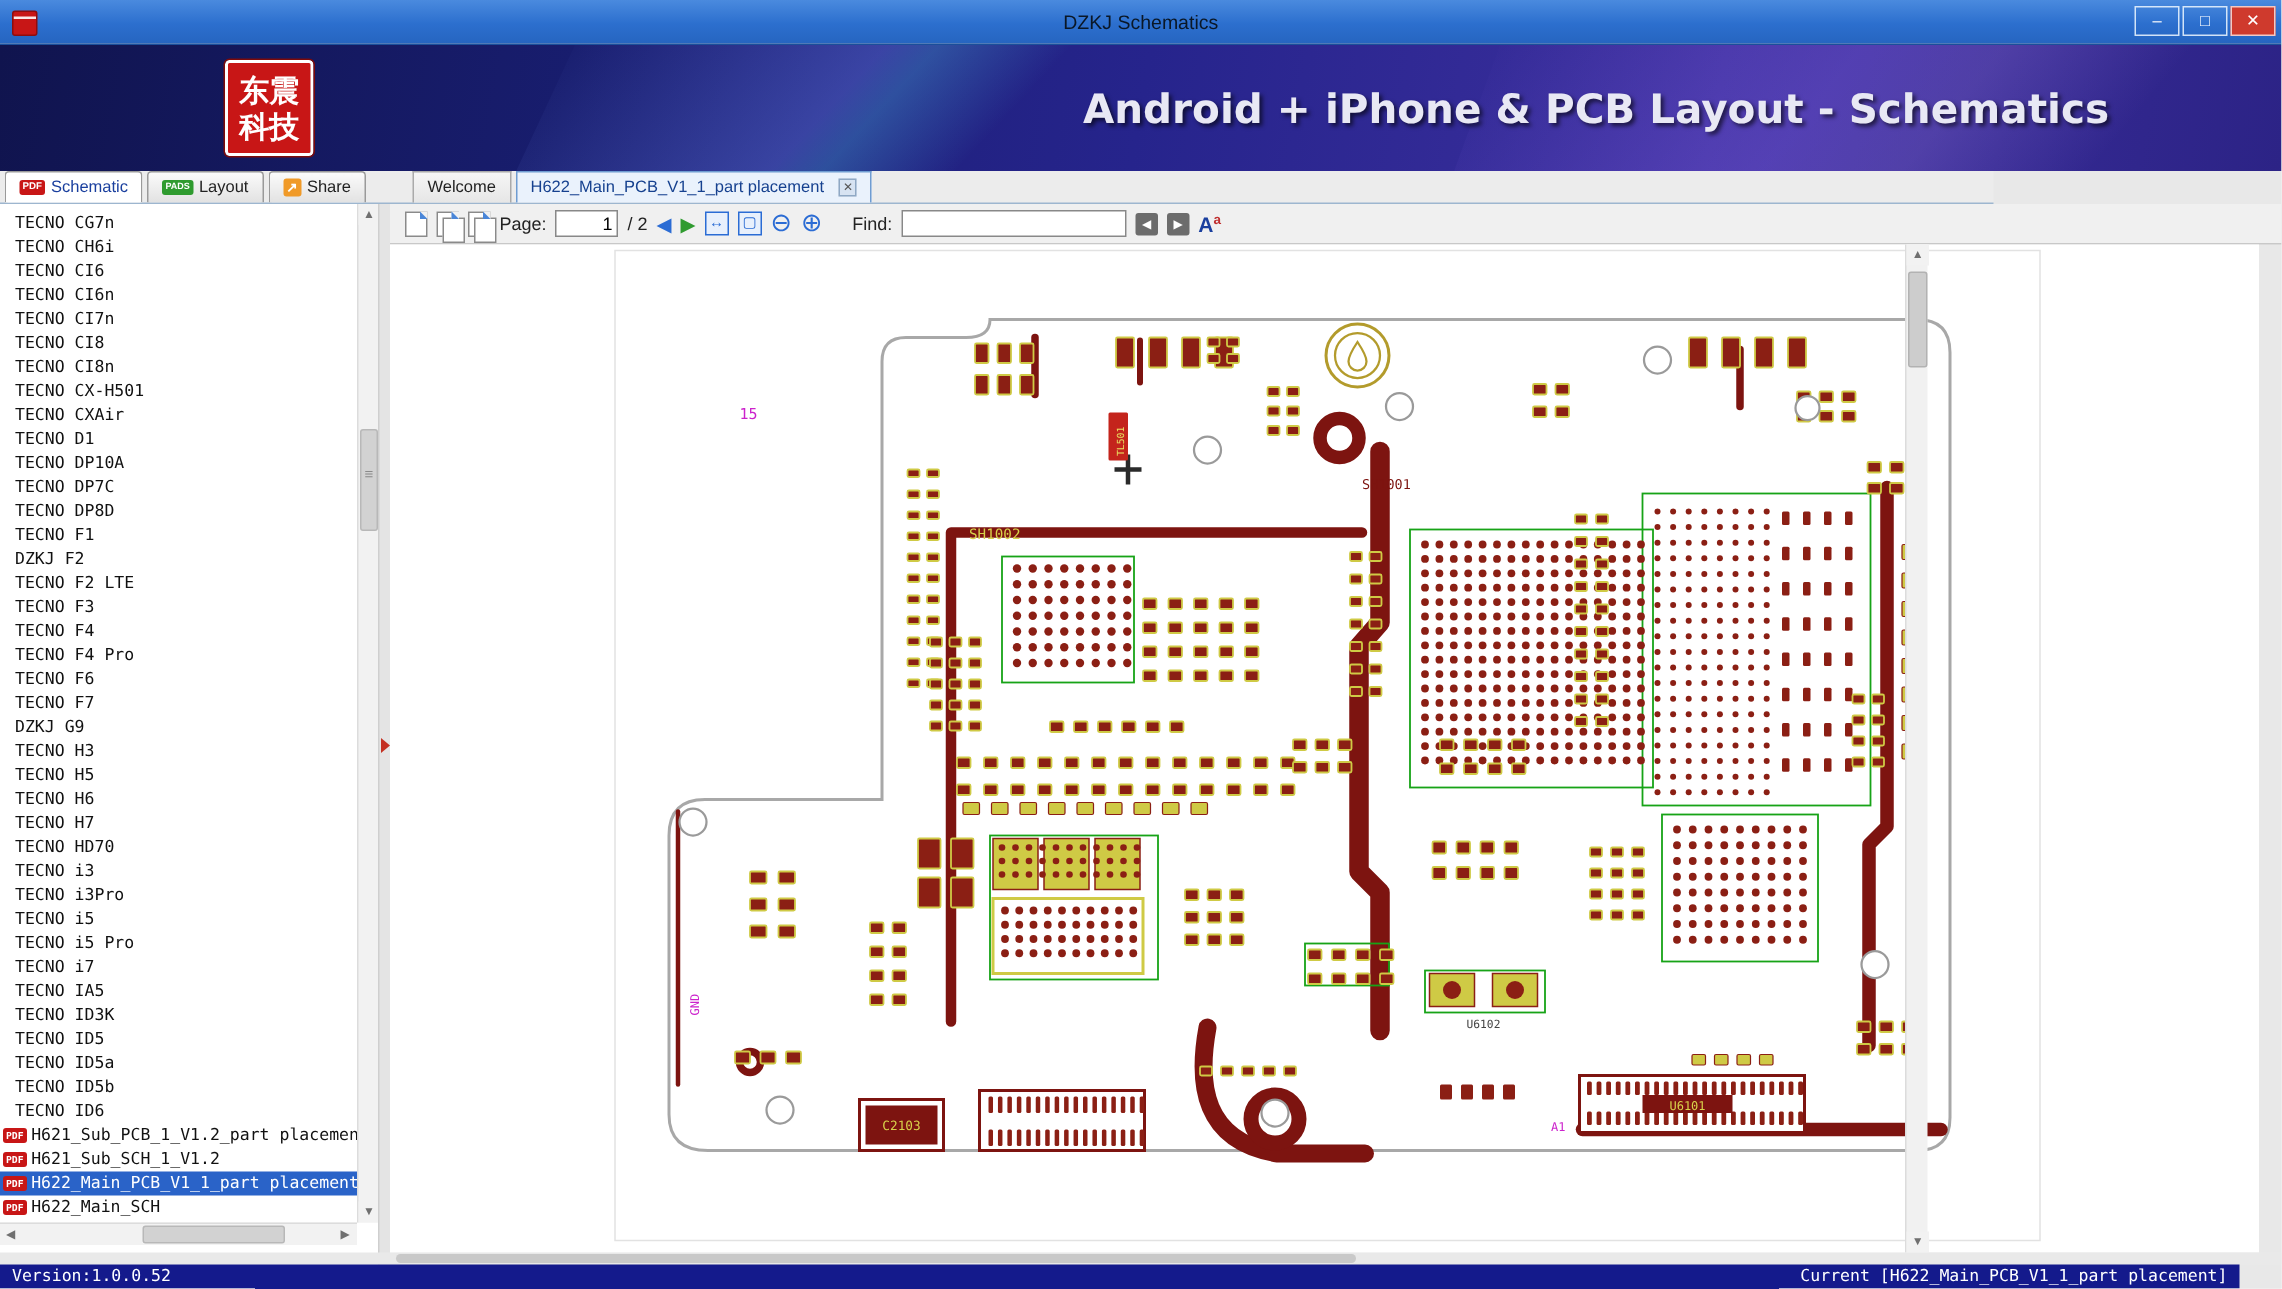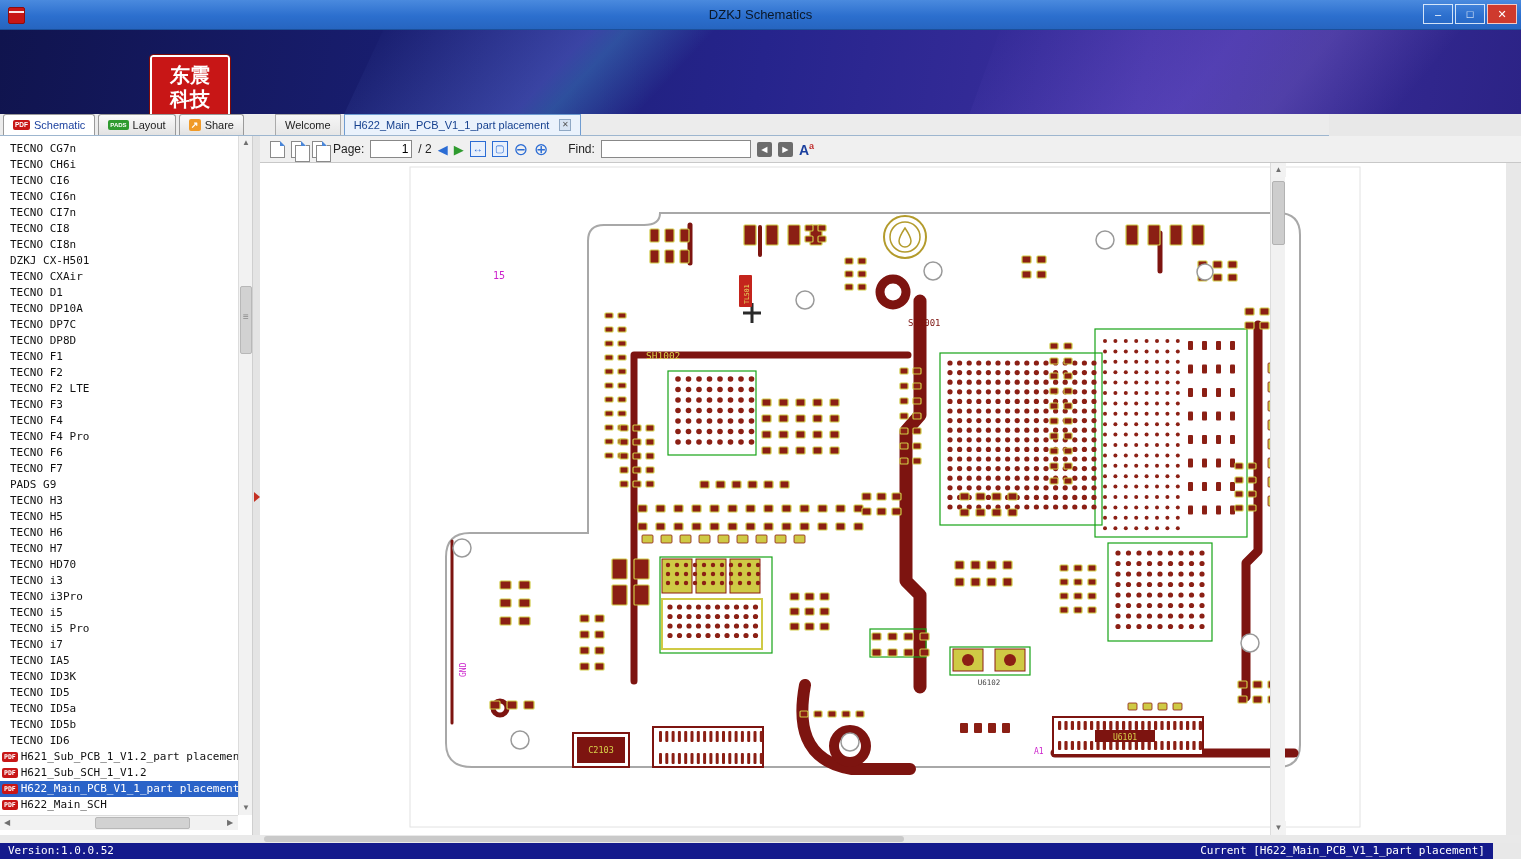--- a/index.html
+++ b/index.html
@@ -24,24 +24,24 @@
 
   
   .banner{position:absolute;left:0;top:30px;width:1521px;height:84px;overflow:hidden;
     background:linear-gradient(100deg,#10144e 0%,#181d6e 25%,#26248c 50%,#3c2f9e 75%,#2c2386 100%);}
   .banner .streak1{position:absolute;left:360px;top:-30px;width:420px;height:160px;
     background:linear-gradient(115deg,transparent 0%,rgba(120,150,255,.30) 45%,rgba(90,220,255,.25) 52%,transparent 70%);
     transform:skewX(-25deg);}
   .banner .streak2{position:absolute;left:980px;top:-20px;width:560px;height:150px;
     background:linear-gradient(115deg,transparent 0%,rgba(160,120,255,.25) 40%,rgba(200,160,255,.18) 55%,transparent 75%);
     transform:skewX(-20deg);}
-  .logo{position:absolute;left:150px;top:10px;width:80px;height:64px;background:#c81616;
+  .logo{position:absolute;left:150px;top:10px;width:59px;height:64px;background:#c81616;
     border:2px solid #ffffff;outline:1px solid #7d0a0a;border-radius:3px;
     display:flex;flex-direction:column;align-items:center;justify-content:center;
-    color:#fff;font-weight:bold;font-size:20px;line-height:24px;font-family:"DejaVu Sans",sans-serif;margin-top:15px;}
+    color:#fff;font-weight:bold;font-size:20px;line-height:24px;font-family:"DejaVu Sans",sans-serif;}
   .brand-title{position:absolute;left:232px;top:22px;color:#ffffff;font-size:36px;font-weight:800;
     letter-spacing:1px;font-family:"DejaVu Sans",sans-serif;text-shadow:2px 2px 3px rgba(0,0,0,.6);}
   .brand-sub{position:absolute;right:115px;top:28px;color:#e8e8f4;font-size:27px;font-weight:600;
     font-family:"DejaVu Sans",sans-serif;text-shadow:2px 2px 3px rgba(0,0,0,.6);}
 
   
   .tabrow{position:absolute;left:0;top:114px;width:1329px;height:22px;background:#ececec;
     border-bottom:1px solid #9db6cf;display:flex;align-items:center;}
   .tab{height:21px;display:flex;align-items:center;gap:4px;padding:0 9px;font-size:11px;
     border:1px solid #9a9a9a;border-bottom:none;border-radius:3px 3px 0 0;margin-left:3px;
@@ -131,20 +131,21 @@
   </div>
 </div>
 
 <div class="banner">
   <div class="streak1"></div>
   <div class="streak2"></div>
   <div class="logo">
     <span>东震</span>
     <span>科技</span>
   </div>
+  <div class="brand-sub">Android + iPhone &amp; PCB Layout - Schematics</div>
 </div>
 
 <div class="tabrow">
   <div class="tab active-main">
     <span class="pdf-badge">PDF</span>
     <span>Schematic</span>
   </div>
   <div class="tab">
     <span class="pads-badge">PADS</span>
     <span>Layout</span>
@@ -166,35 +167,35 @@
 
 <div class="sidebar">
   <div class="sb-list" id="model-list">
       <div class="sb-item">TECNO CG7n</div>
       <div class="sb-item">TECNO CH6i</div>
       <div class="sb-item">TECNO CI6</div>
       <div class="sb-item">TECNO CI6n</div>
       <div class="sb-item">TECNO CI7n</div>
       <div class="sb-item">TECNO CI8</div>
       <div class="sb-item">TECNO CI8n</div>
-      <div class="sb-item">DZKJ CX-H501</div>
+      <div class="sb-item">TECNO CX-H501</div>
       <div class="sb-item">TECNO CXAir</div>
       <div class="sb-item">TECNO D1</div>
       <div class="sb-item">TECNO DP10A</div>
       <div class="sb-item">TECNO DP7C</div>
       <div class="sb-item">TECNO DP8D</div>
       <div class="sb-item">TECNO F1</div>
-      <div class="sb-item">TECNO F2</div>
+      <div class="sb-item">DZKJ F2</div>
       <div class="sb-item">TECNO F2 LTE</div>
       <div class="sb-item">TECNO F3</div>
       <div class="sb-item">TECNO F4</div>
       <div class="sb-item">TECNO F4 Pro</div>
       <div class="sb-item">TECNO F6</div>
       <div class="sb-item">TECNO F7</div>
-      <div class="sb-item">PADS G9</div>
+      <div class="sb-item">DZKJ G9</div>
       <div class="sb-item">TECNO H3</div>
       <div class="sb-item">TECNO H5</div>
       <div class="sb-item">TECNO H6</div>
       <div class="sb-item">TECNO H7</div>
       <div class="sb-item">TECNO HD70</div>
       <div class="sb-item">TECNO i3</div>
       <div class="sb-item">TECNO i3Pro</div>
       <div class="sb-item">TECNO i5</div>
       <div class="sb-item">TECNO i5 Pro</div>
       <div class="sb-item">TECNO i7</div>

